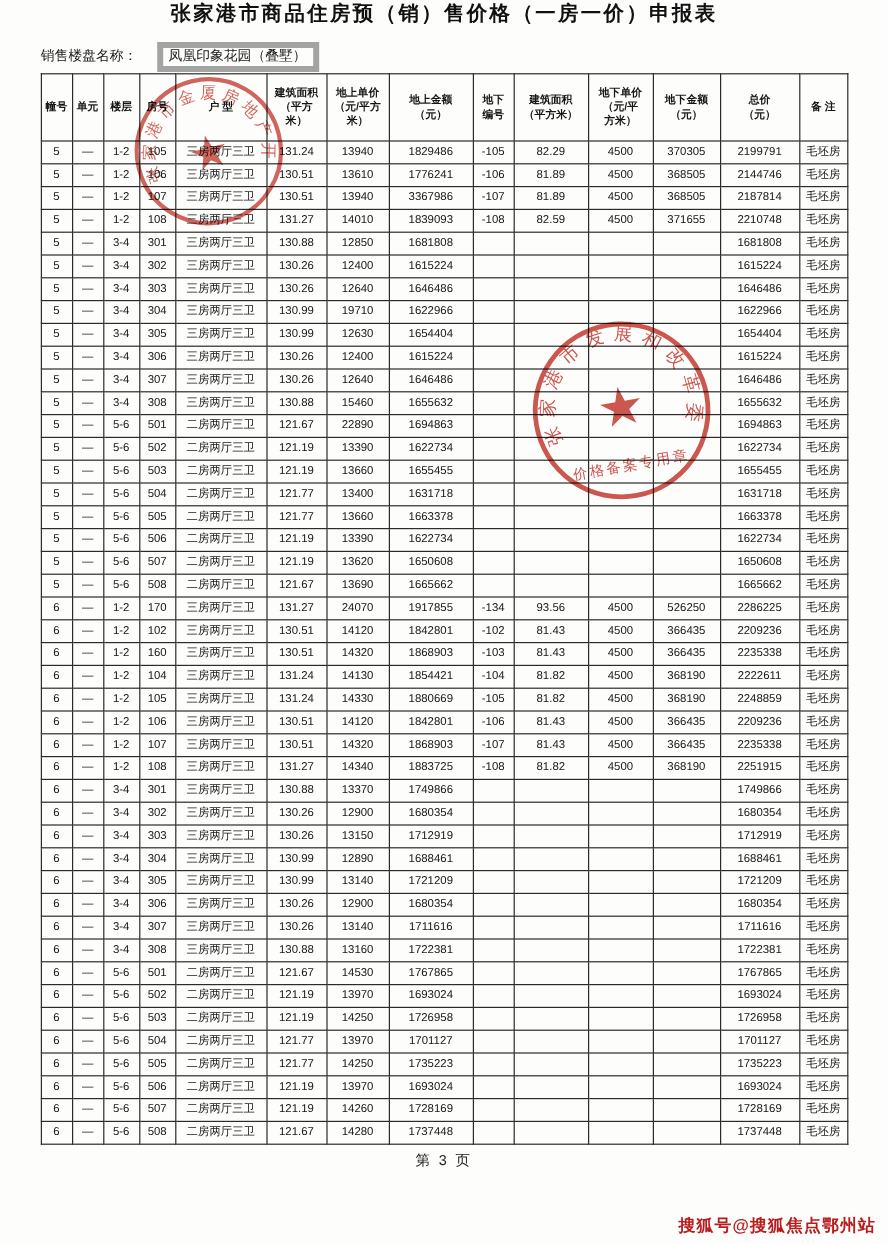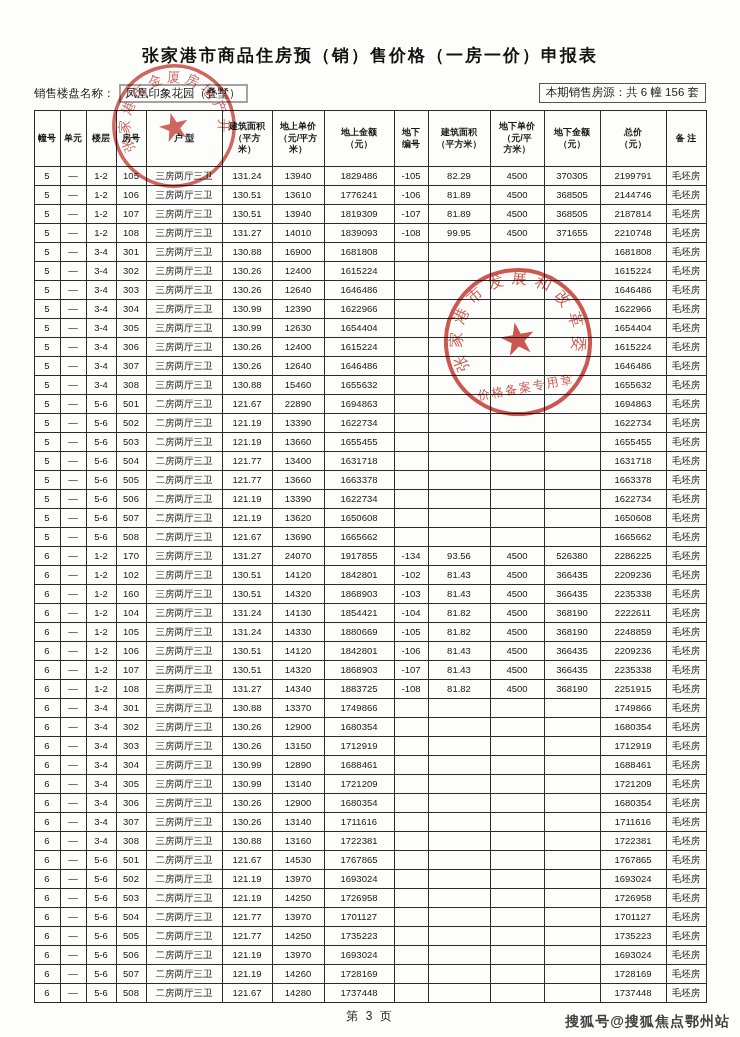--- a/index.html
+++ b/index.html
@@ -1,26 +1,26 @@
 <!DOCTYPE html>
 <html><head>
 <meta charset="utf-8">
 <style>
   * { margin:0; padding:0; box-sizing:border-box; }
   html,body { width:740px; background:#ffffff; }
   body { font-family:"Liberation Sans","DejaVu Sans",sans-serif; color:#161616; }
   .page { position:relative; width:740px; height:1037px; background:#fdfdfc; overflow:hidden; }
 
-  .title { text-align:center; padding-top:44px; font-size:17px; font-weight:bold; letter-spacing:2px; color:#111; }
+  .title { text-align:center; font-size:17px; font-weight:bold; letter-spacing:2px; color:#111; }
 
   .info { margin:16px 34px 6px 34px; font-size:11.5px; color:#1a1a1a; }
   .info-row { display:flex; justify-content:space-between; align-items:center; margin-bottom:7px; }
   .info-item { white-space:nowrap; }
   .boxed { border:1px solid #555; padding:1px 6px 2px 6px; }
-  .val-boxed { border:2px solid #a3a3a3; padding:1px 5px 2px 5px; margin-left:4px; }
+  .val-boxed { border:5px solid #a3a3a3; padding:1px 5px 2px 5px; margin-left:16px; }
 
   table.price { border-collapse:collapse; margin:2px auto 0 auto; width:672px; table-layout:fixed; }
   table.price th, table.price td {
     border:1px solid #2b2b2b; text-align:center; vertical-align:middle;
     overflow:hidden;
   }
   table.price th {
     height:56px; font-size:9px; font-weight:bold; line-height:1.3;
     white-space:pre-line; padding:2px 0; background:#fdfdfc;
   }
@@ -29,37 +29,34 @@
   }
 
   .footer-page { text-align:center; font-size:12px; margin-top:5px; letter-spacing:2px; color:#222; }
 
   .stamp { position:absolute; pointer-events:none; mix-blend-mode:multiply; }
   .stamp-top { left:108px; top:60px; transform:rotate(-14deg); opacity:.78; }
   .stamp-mid { left:438px; top:262px; transform:rotate(-10deg); opacity:.85; }
 
   .watermark {
     position:absolute; right:10px; bottom:6px; font-size:14px; font-weight:bold;
-    color:#404040; letter-spacing:1px;
+    color:#b91c1c; letter-spacing:1px;
   }
 </style>
 </head>
 <body>
 
 <div class="page">
 
   <h1 class="title">张家港市商品住房预（销）售价格（一房一价）申报表</h1>
 
   <div class="info">
     <div class="info-row">
       <div class="info-item">
         <span>销售楼盘名称：</span><span class="val-boxed">凤凰印象花园（叠墅）</span>
-      </div>
-      <div class="info-item boxed">
-        <span>本期销售房源：</span><span>共 6 幢 156 套</span>
       </div>
     </div>
   </div>
 
   <table class="price">
     <colgroup>
       <col style="width:26px">
         <col style="width:26px">
         <col style="width:30px">
         <col style="width:30px">
@@ -137,52 +134,52 @@
           <td>毛坯房</td>
         </tr>
         <tr>
           <td>5</td>
           <td>—</td>
           <td>1-2</td>
           <td>107</td>
           <td>三房两厅三卫</td>
           <td>130.51</td>
           <td>13940</td>
-          <td>1819309</td>
+          <td>3367986</td>
           <td>-107</td>
           <td>81.89</td>
           <td>4500</td>
           <td>368505</td>
           <td>2187814</td>
           <td>毛坯房</td>
         </tr>
         <tr>
           <td>5</td>
           <td>—</td>
           <td>1-2</td>
           <td>108</td>
           <td>三房两厅三卫</td>
           <td>131.27</td>
           <td>14010</td>
           <td>1839093</td>
           <td>-108</td>
-          <td>99.95</td>
+          <td>82.59</td>
           <td>4500</td>
           <td>371655</td>
           <td>2210748</td>
           <td>毛坯房</td>
         </tr>
         <tr>
           <td>5</td>
           <td>—</td>
           <td>3-4</td>
           <td>301</td>
           <td>三房两厅三卫</td>
           <td>130.88</td>
-          <td>16900</td>
+          <td>12850</td>
           <td>1681808</td>
           <td></td>
           <td></td>
           <td></td>
           <td></td>
           <td>1681808</td>
           <td>毛坯房</td>
         </tr>
         <tr>
           <td>5</td>
@@ -216,21 +213,21 @@
           <td>1646486</td>
           <td>毛坯房</td>
         </tr>
         <tr>
           <td>5</td>
           <td>—</td>
           <td>3-4</td>
           <td>304</td>
           <td>三房两厅三卫</td>
           <td>130.99</td>
-          <td>12390</td>
+          <td>19710</td>
           <td>1622966</td>
           <td></td>
           <td></td>
           <td></td>
           <td></td>
           <td>1622966</td>
           <td>毛坯房</td>
         </tr>
         <tr>
           <td>5</td>
@@ -429,21 +426,21 @@
           <td>—</td>
           <td>1-2</td>
           <td>170</td>
           <td>三房两厅三卫</td>
           <td>131.27</td>
           <td>24070</td>
           <td>1917855</td>
           <td>-134</td>
           <td>93.56</td>
           <td>4500</td>
-          <td>526380</td>
+          <td>526250</td>
           <td>2286225</td>
           <td>毛坯房</td>
         </tr>
         <tr>
           <td>6</td>
           <td>—</td>
           <td>1-2</td>
           <td>102</td>
           <td>三房两厅三卫</td>
           <td>130.51</td>

